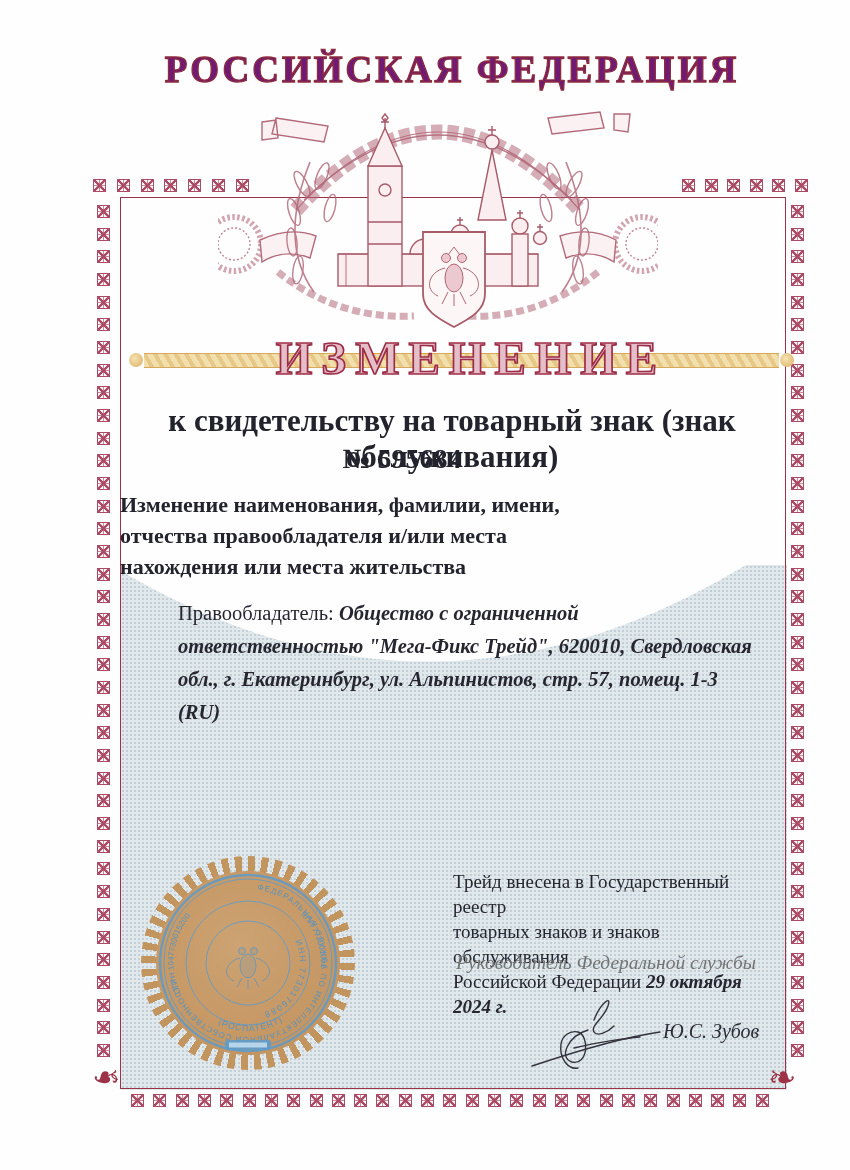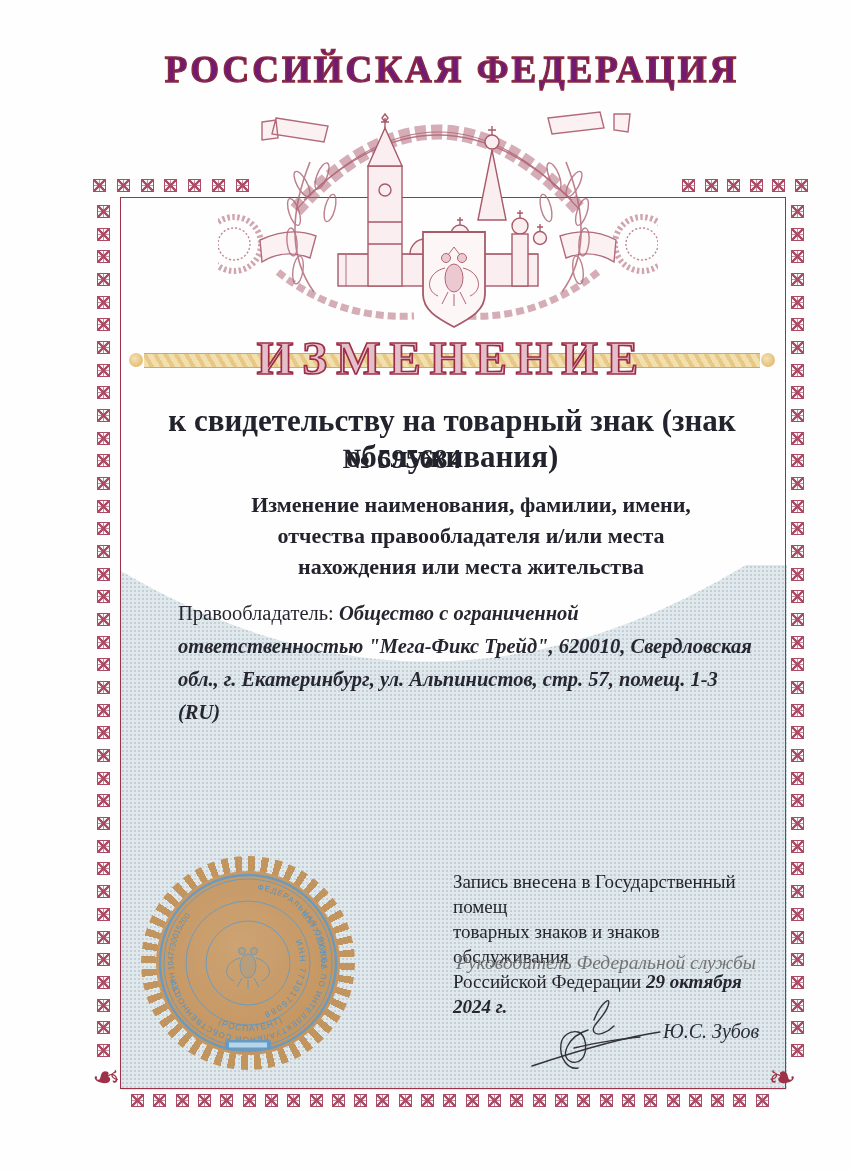--- a/index.html
+++ b/index.html
@@ -36,40 +36,40 @@
     color:#9c3147;user-select:none;
   }
   
   .country-title{
     position:absolute;left:120px;top:48px;width:664px;text-align:center;
     font-size:37px;font-weight:bold;letter-spacing:3px;
     color:#701a75;-webkit-text-stroke:1.3px #8d2c3d;
   }
   .emblem{position:absolute;left:218px;top:92px;}
   
-  .doc-title-wrap{position:absolute;left:120px;top:322px;width:664px;height:72px;text-align:center;}
+  .doc-title-wrap{position:absolute;left:120px;top:322px;width:664px;height:72px;text-align:center;padding-left:19px;}
   .gold-band{
     position:absolute;left:24px;right:24px;top:31px;height:13px;
     background:repeating-linear-gradient(60deg,#f2dfae 0 5px,#e7c887 5px 9px);
     border-top:1px solid #d5a85c;border-bottom:1px solid #d5a85c;
   }
   .gold-band::before,.gold-band::after{
     content:"";position:absolute;top:-1px;width:14px;height:14px;border-radius:50%;
     background:radial-gradient(circle at 40% 40%, #f4e3b4, #ddae5e);
   }
   .gold-band::before{left:-15px;}
   .gold-band::after{right:-15px;}
   .doc-title{
     position:relative;z-index:1;font-size:47px;font-weight:bold;letter-spacing:9px;line-height:72px;
     color:#e4bfca;-webkit-text-stroke:1.7px #9d2d46;
   }
   
   .subtitle{position:absolute;left:120px;top:403px;width:664px;text-align:center;font-size:31px;font-weight:bold;color:#23232d;}
   .cert-number{position:absolute;left:120px;top:443px;width:564px;text-align:center;font-size:28px;font-weight:bold;color:#23232d;}
-  .change-block{position:absolute;left:120px;top:489px;width:664px;text-align:center;font-size:22px;font-weight:bold;line-height:31px;color:#23232d;padding-left:19px;}
+  .change-block{position:absolute;left:120px;top:489px;width:664px;text-align:left;font-size:22px;font-weight:bold;line-height:31px;color:#23232d;}
   .holder{position:absolute;left:178px;top:597px;width:575px;font-size:20.5px;line-height:33px;text-align:left;}
   .holder .lbl{font-weight:normal;font-style:normal;margin-top:33px;}
   .holder .val{font-weight:bold;font-style:italic;}
   
   .reg-note{position:absolute;left:453px;top:869px;width:305px;font-size:19px;line-height:25px;}
   .reg-note .date{font-weight:bold;font-style:italic;}
   .sign-role{position:absolute;left:456px;top:950px;width:310px;font-size:19.5px;line-height:26px;font-style:italic;color:#737373;}
   .signature{position:absolute;left:528px;top:992px;}
   .sign-name{position:absolute;left:663px;top:1020px;font-size:20px;font-style:italic;color:#2c2c38;}
   
@@ -365,21 +365,21 @@
         <ellipse cx="107" cy="110" rx="8" ry="12"></ellipse>
         <path d="M99,102 C84,106 81,120 93,125 M115,102 C130,106 133,120 121,125" fill="none"></path>
         <path d="M101,122 l-5,9 M107,124 v9 M113,122 l5,9" fill="none"></path>
       </g>
       <rect x="84" y="184" width="46" height="10" rx="2" fill="rgba(91,155,206,0.85)"></rect>
       <rect x="88" y="186.5" width="38" height="5" fill="rgba(190,220,240,0.9)"></rect>
     </svg>
   </div>
 
   <div class="reg-note">
-    <div>Запись внесена в Государственный помещ</div>
+    <div>Трейд внесена в Государственный реестр</div>
     <div>товарных знаков и знаков обслуживания</div>
     <div><span>Российской Федерации </span><span class="date">29 октября 2024 г.</span></div>
   </div>
 
   <div class="sign-role">
     <div>Руководитель Федеральной службы</div>
   </div>
   <svg class="signature" width="136" height="80" viewBox="0 0 136 80">
     <g stroke="#33333d" stroke-width="1.4" fill="none" stroke-linecap="round">
       <path d="M66,28 C72,12 84,2 80,14 C76,26 62,34 66,40 C69,45 80,40 86,34"></path>

